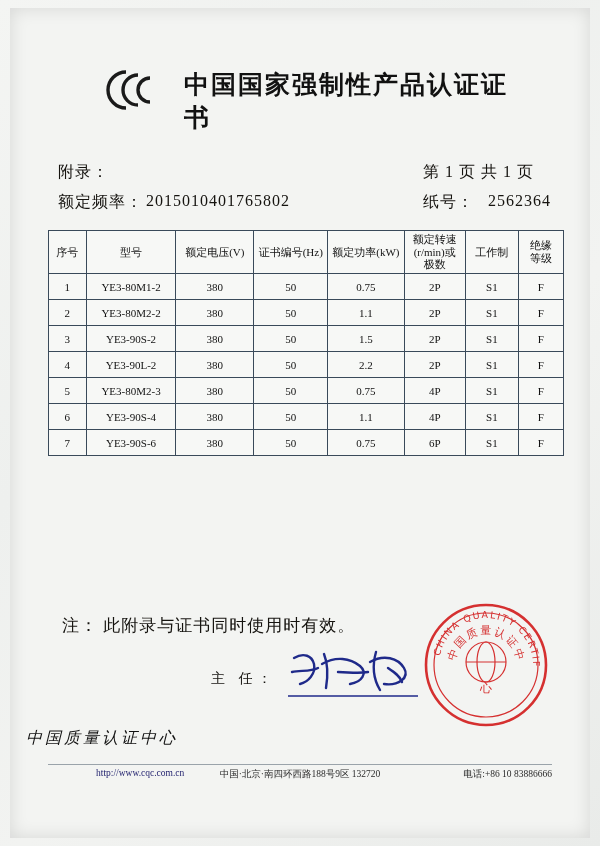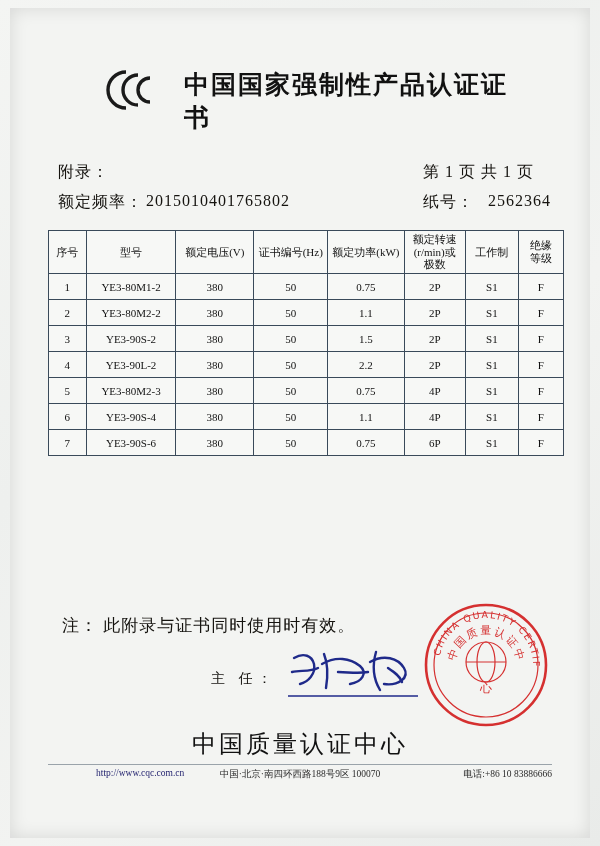--- a/index.html
+++ b/index.html
@@ -95,23 +95,23 @@
   .sign-ink{
     position:absolute;left:258px;top:620px;width:140px;height:60px;
     color:#1c1c8a;
   }
   .seal{
     position:absolute;left:395px;top:578px;width:130px;height:130px;
     opacity:.92;
   }
   .org-name{
     position:absolute;left:0;right:0;top:706px;
-    text-align:center;
-    font-size:24px;letter-spacing:3px;color:#111;
+    font-size:16px;letter-spacing:3px;color:#111;
     font-family:"DejaVu Sans", sans-serif;
+    font-style:italic;
   }
   .footline{
     position:absolute;left:22px;right:22px;top:742px;
     border-top:1px solid #9aa3aa;
   }
   .foot{
     position:absolute;left:22px;right:22px;top:746px;
     font-size:9.5px;color:#2a2a2a;
   }
   .foot .fl{position:absolute;left:0;top:0;color:#1c1c6b;padding-left:48px;}
@@ -287,18 +287,18 @@
           <line x1="45" y1="62" x2="85" y2="62"></line>
         </g>
       </svg>
     </div>
 
     <div class="org-name">中国质量认证中心</div>
 
     <div class="footline"></div>
     <div class="foot">
       <span class="fl">http://www.cqc.com.cn</span>
-      <span class="fc">中国·北京·南四环西路188号9区  100070</span>
+      <span class="fc">中国·北京·南四环西路188号9区  132720</span>
       <span class="fr">电话:+86 10 83886666</span>
     </div>
 
   </div>
 </div>
 
 </body></html>

